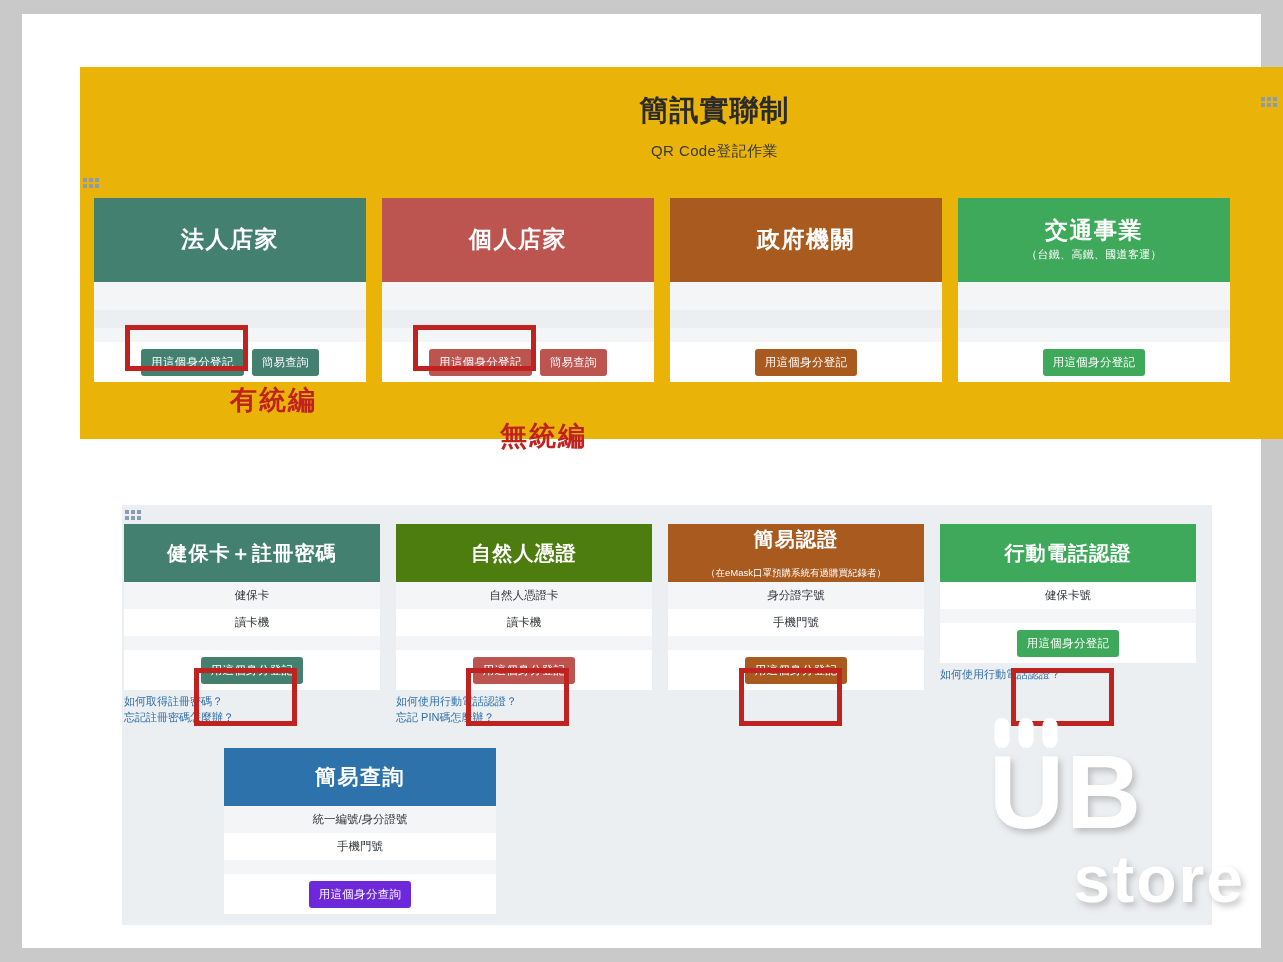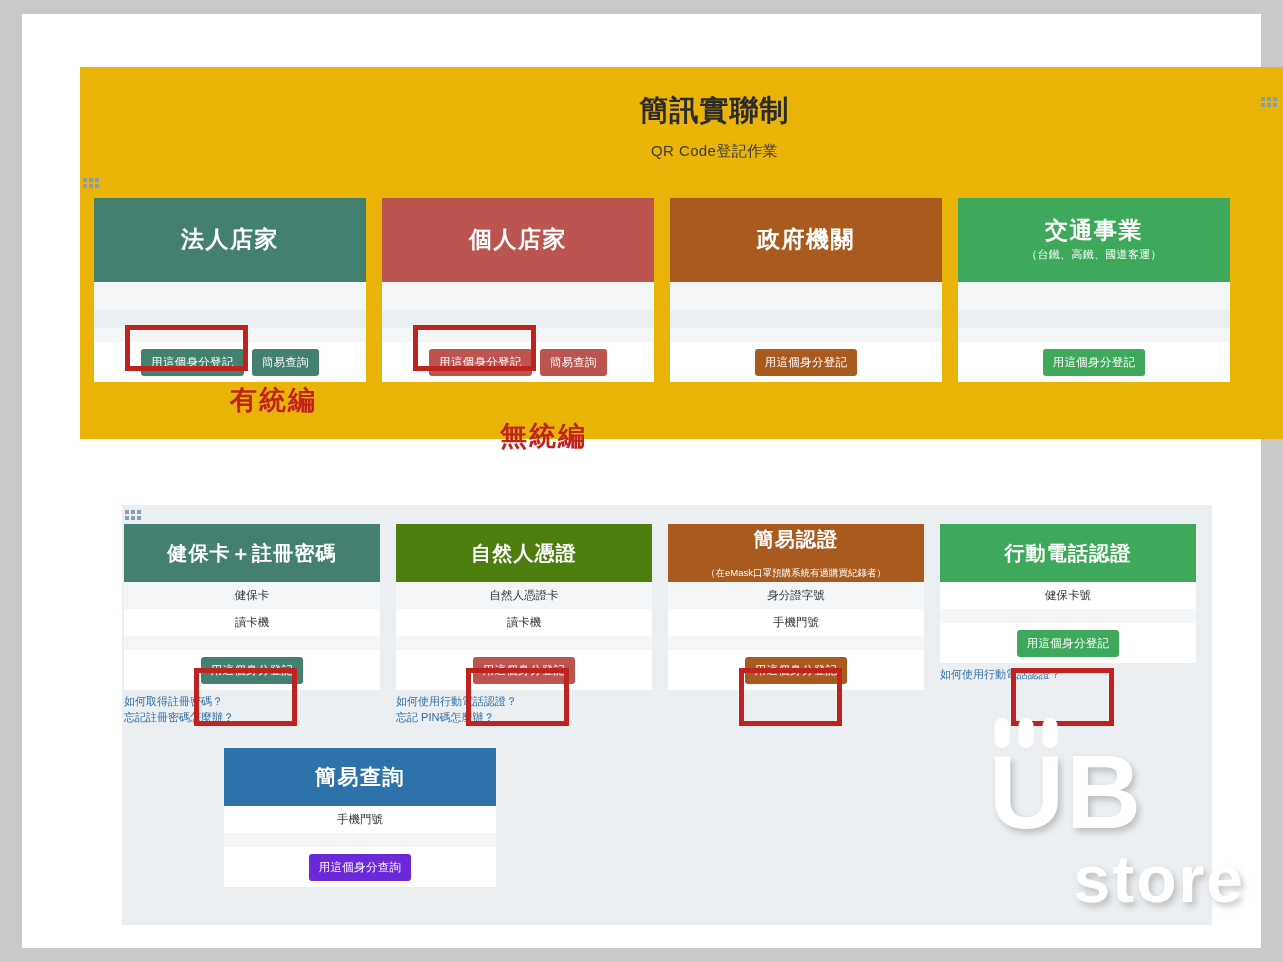--- a/index.html
+++ b/index.html
@@ -380,20 +380,21 @@
           </div>
           <div class="c2-links">
             <a href="#">如何使用行動電話認證？</a>
           </div>
         </div>
 
       </div>
 
       <div class="querycard">
         <div class="q-head">簡易查詢</div>
+        <div class="c2-row-item odd">統一編號/身分證號</div>
         <div class="c2-row-item even">手機門號</div>
         <div class="c2-spacer"></div>
         <div class="c2-foot">
           <button class="btn" style="background:#6d28d9">用這個身分查詢</button>
         </div>
       </div>
 
       <div class="redbox" style="left:72px;  top:163px; width:103px; height:58px;"></div>
       <div class="redbox" style="left:344px; top:163px; width:103px; height:58px;"></div>
       <div class="redbox" style="left:617px; top:163px; width:103px; height:58px;"></div>

